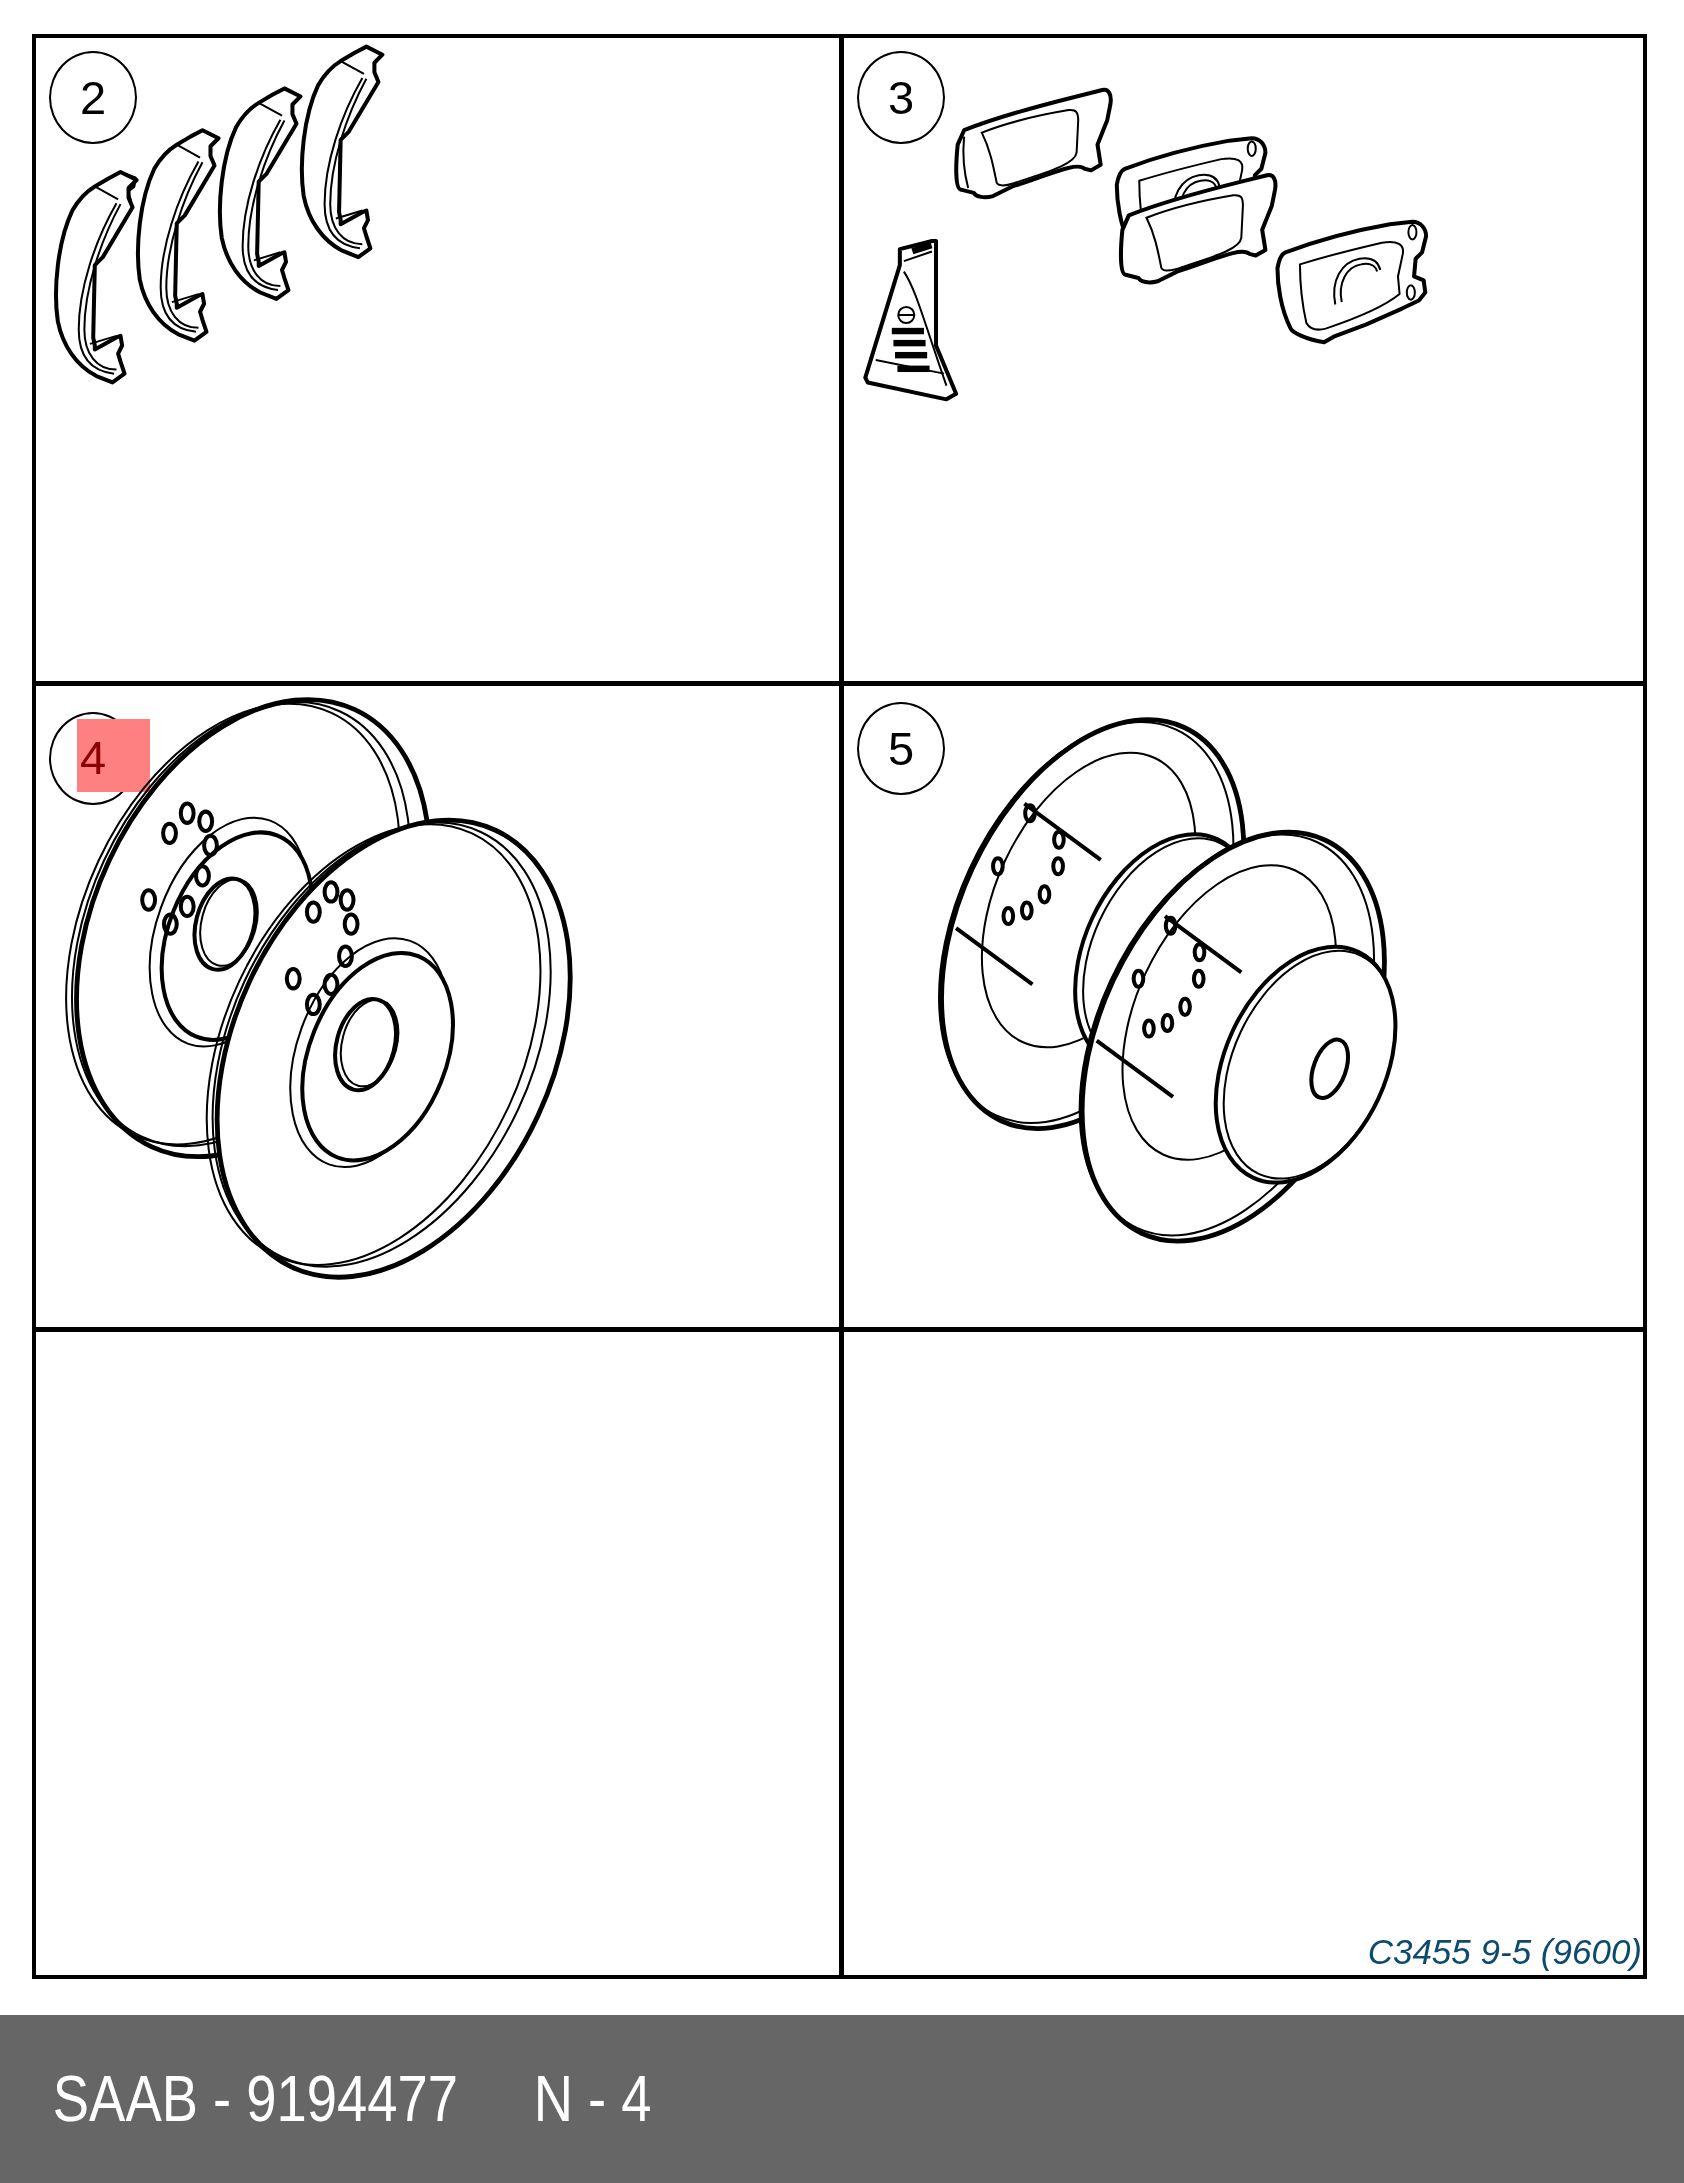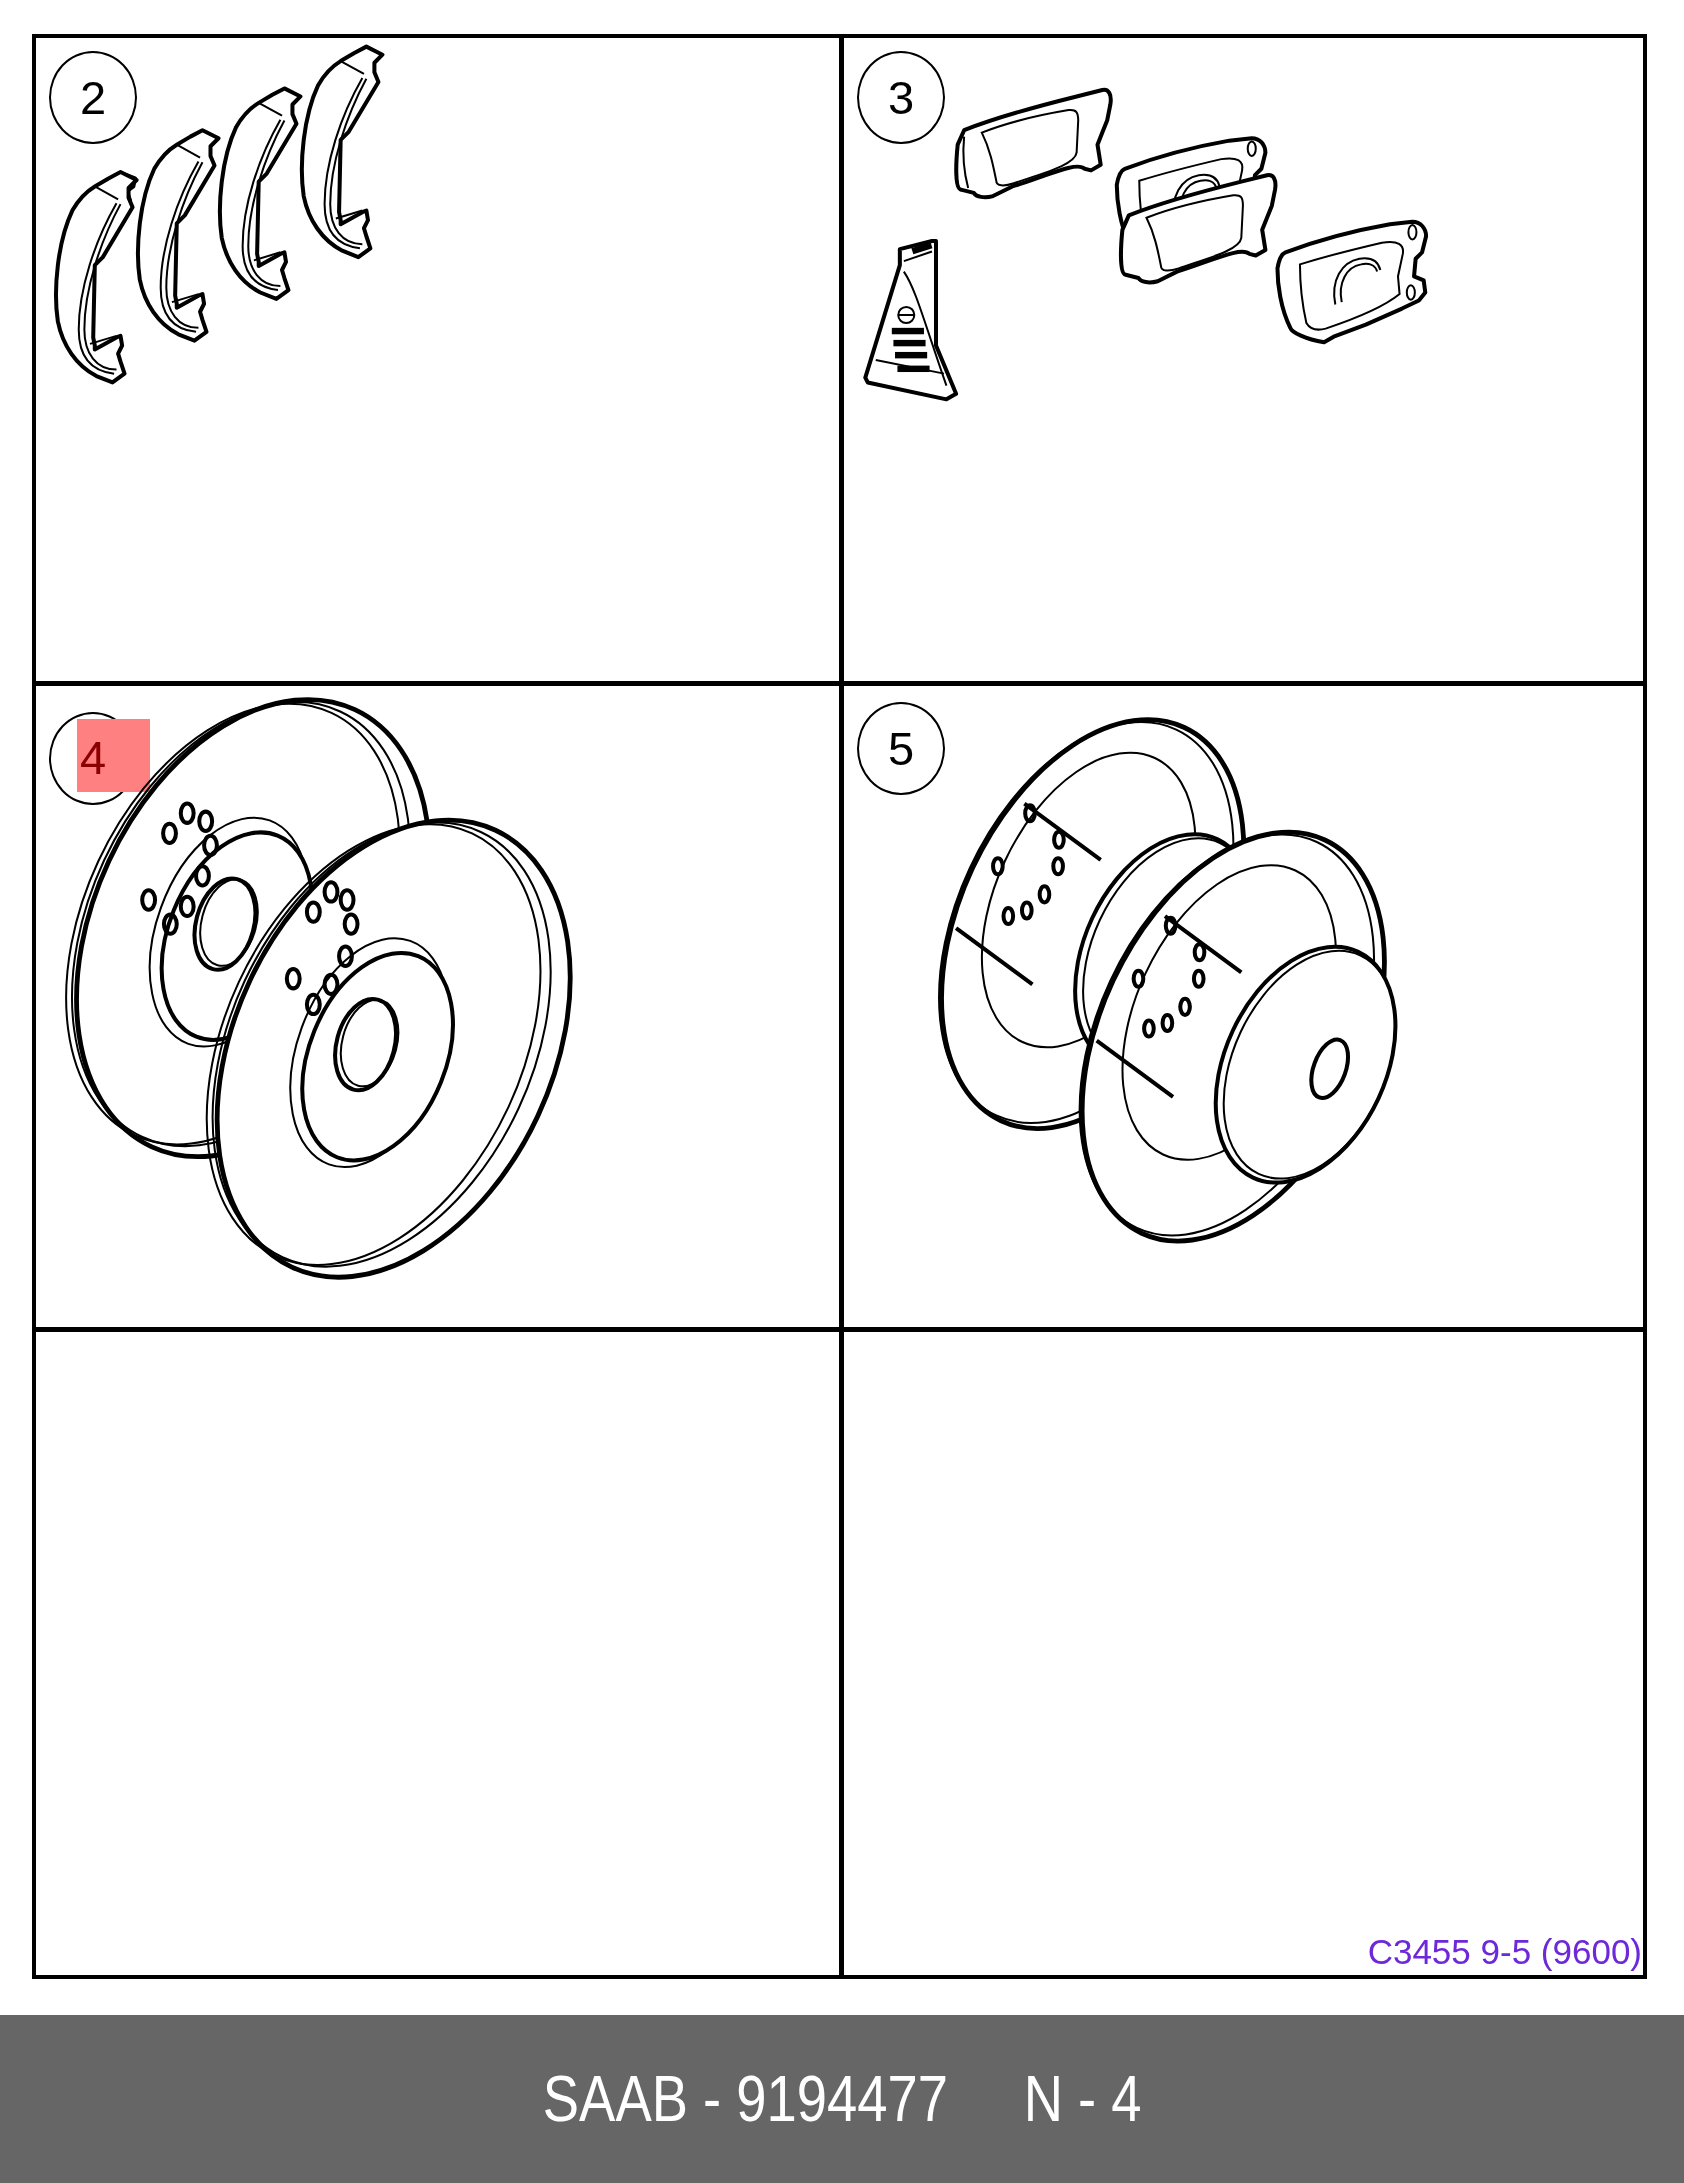--- a/index.html
+++ b/index.html
@@ -4,22 +4,22 @@
   <style>
     html, body { margin: 0; padding: 0; background: #ffffff; }
     body { width: 1684px; height: 2183px; position: relative; overflow: hidden; font-family: "Liberation Sans", sans-serif; }
     .frame { position: absolute; left: 32px; top: 34px; width: 1615px; height: 1945px; border: 4px solid #000; box-sizing: border-box; }
     .vline { position: absolute; left: 839px; top: 34px; width: 4.8px; height: 1945px; background: #000; }
     .hline { position: absolute; left: 32px; width: 1615px; height: 4.8px; background: #000; }
     .cell { position: absolute; }
     .callout { position: absolute; width: 88px; height: 93px; border: 2.4px solid #000; border-radius: 50%; box-sizing: border-box; display: flex; align-items: center; justify-content: center; font-size: 47px; color: #000; }
     .highlight { position: absolute; left: 77px; top: 719px; width: 73px; height: 73px; background: #ff8080; }
     .hl-num { position: absolute; left: 77px; top: 719px; width: 32px; font-size: 47px; color: #8b0000; line-height: 64px; text-align: center; }
-    .ref { position: absolute; right: 42px; top: 1932px; font-size: 35px; color: #6d28d9; letter-spacing: 0px; }
-    .footer { position: absolute; left: 0; top: 2015px; width: 1684px; height: 168px; background: #666666; display: flex; align-items: center; justify-content: center; }
+    .ref { position: absolute; right: 42px; top: 1932px; font-size: 35px; color: #0c4a6e; letter-spacing: 0px; font-style: italic; }
+    .footer { position: absolute; left: 0; top: 2015px; width: 1684px; height: 168px; background: #666666; display: flex; align-items: center; }
     .footer-text { color: #ffffff; font-size: 64px; white-space: pre; transform: scaleX(0.85); }
     svg { position: absolute; overflow: visible; }
     .stroke { fill: #fff; stroke: #000; stroke-width: 5; stroke-linejoin: round; }
     .thin { fill: none; stroke: #000; stroke-width: 2.5; }
     .thick { fill: none; stroke: #000; stroke-width: 5; }
   </style>
 </head>
 <body>
 
 <div class="frame"></div>

